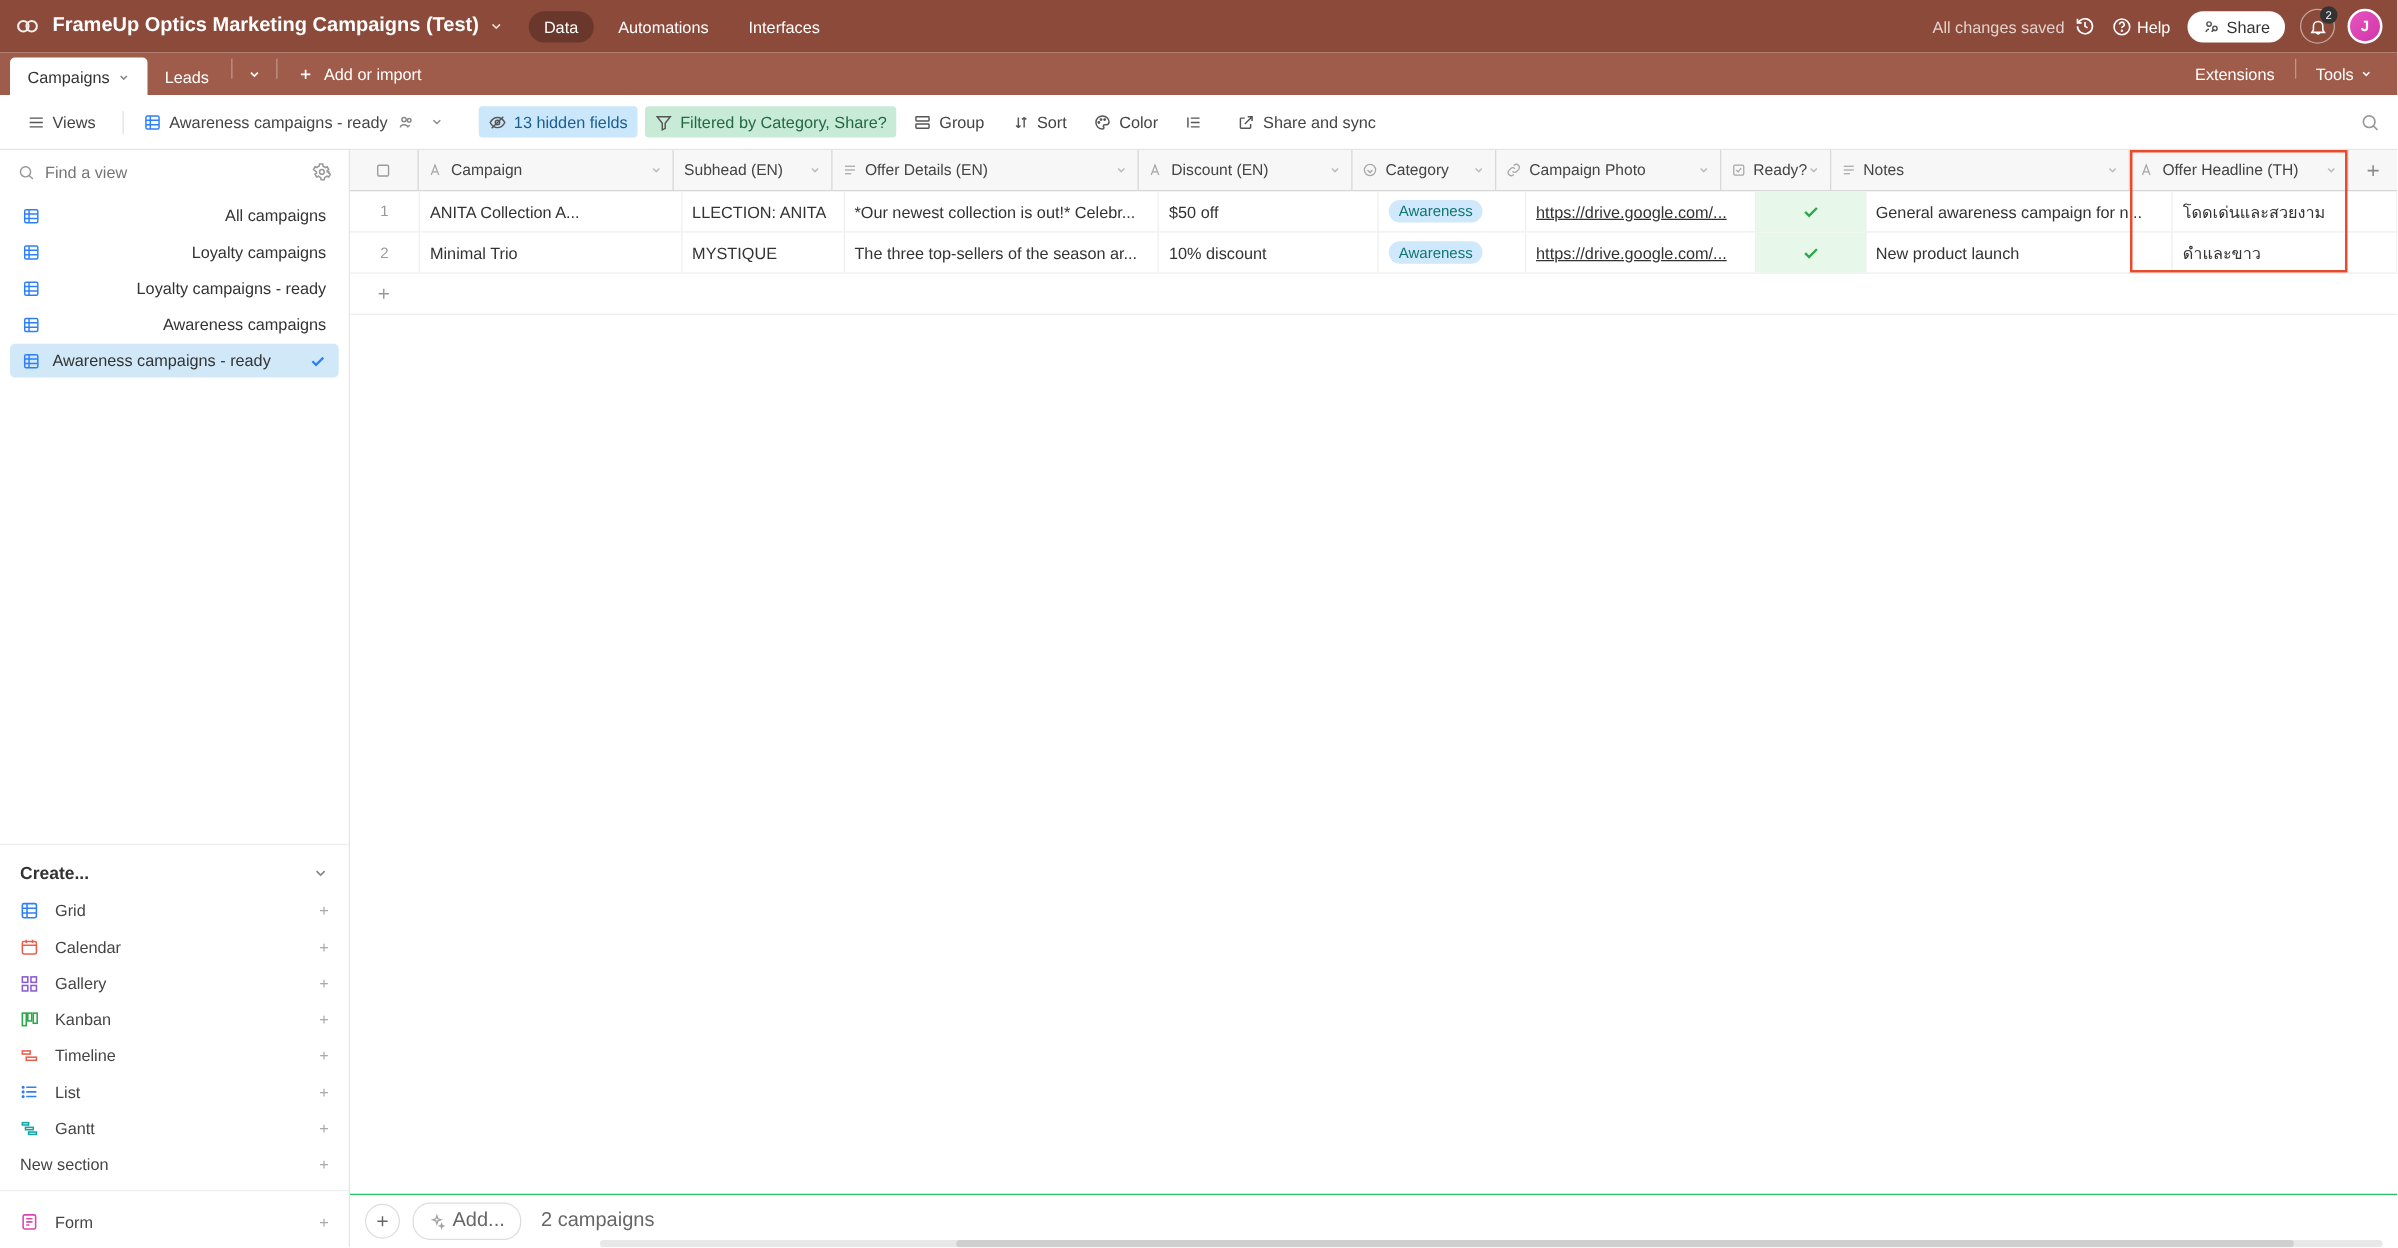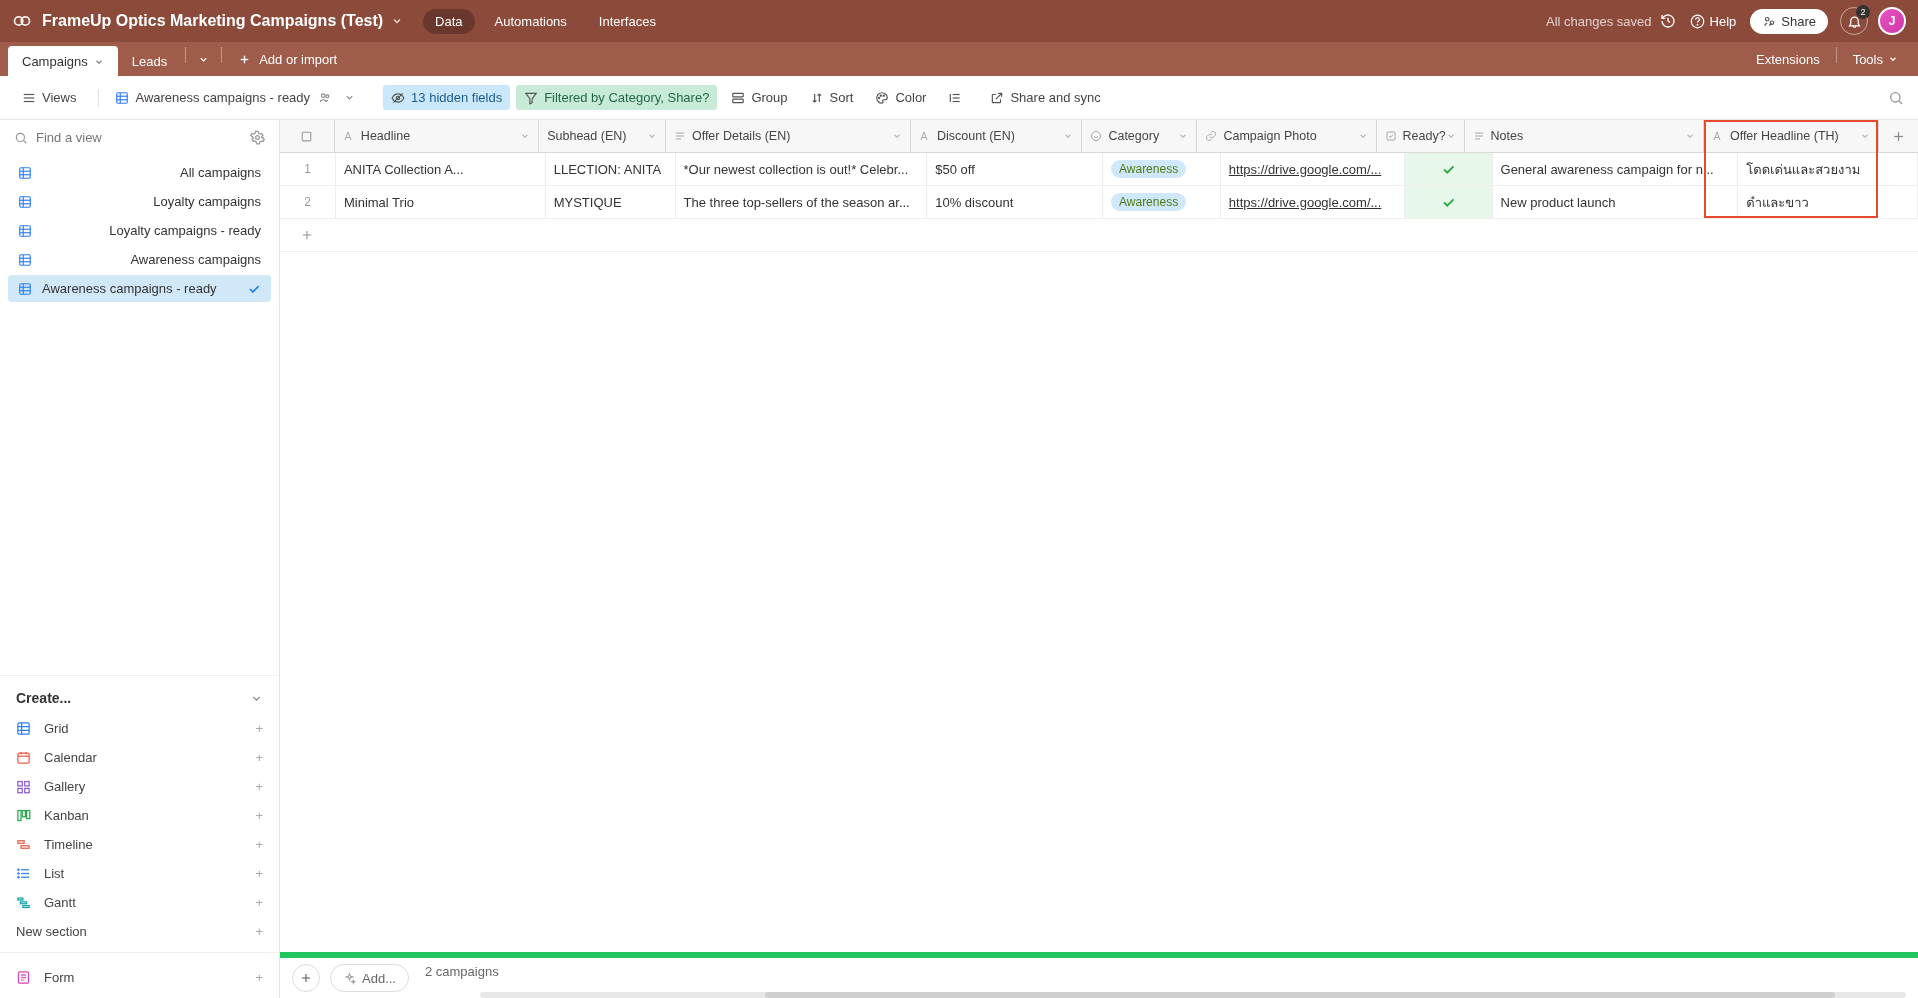--- a/index.html
+++ b/index.html
@@ -59,29 +59,29 @@
 
 .grid-area { flex: 1; display: flex; flex-direction: column; position: relative; overflow: hidden; }
 .grid-header { display: flex; height: 33px; background: #f7f7f7; border-bottom: 1px solid #d8d8d8; font-size: 12.5px; color: #444; }
 .grid-header .hcell { border-right: 1px solid #d8d8d8; display: flex; align-items: center; padding: 0 8px; position: relative; }
 .grid-header .hcell .ficon { margin-right: 6px; opacity: 0.55; display: inline-flex; }
 .grid-header .hcell .drop { margin-left: auto; opacity: 0.4; }
 .grid-header .add-col { width: 40px; display: flex; align-items: center; justify-content: center; color: #888; cursor: pointer; }
 .grid-rows .row { display: flex; height: 33px; border-bottom: 1px solid #eee; font-size: 13px; color: #333; }
 .grid-rows .row .cell { border-right: 1px solid #eee; display: flex; align-items: center; padding: 0 8px; overflow: hidden; white-space: nowrap; text-overflow: ellipsis; }
 .grid-rows .row .rownum { color: #999; font-size: 12px; justify-content: center; }
-.tag-awareness { background: #cfe8fb; color: #4d7c0f; padding: 2px 8px; border-radius: 10px; font-size: 12px; }
+.tag-awareness { background: #cfe8fb; color: #0f766e; padding: 2px 8px; border-radius: 10px; font-size: 12px; }
 .cell.url a { color: #333; text-decoration: underline; }
 .cell.ready { background: #e7f7ea; justify-content: center; }
 .check-green { color: #2aa84a; font-weight: bold; }
 .highlight-col-header { position: relative; }
 .red-frame { position: absolute; top: 0; bottom: -66px; left: 0; right: 0; border: 2px solid #e74a2d; pointer-events: none; z-index: 5; }
 .add-row { display: flex; align-items: center; height: 33px; padding-left: 20px; color: #999; cursor: pointer; border-bottom: 1px solid #eee; }
 
-.footer-bar { position: absolute; bottom: 0; left: 0; right: 0; background: #fff; border-top: 6px solid #22c55e; padding: 6px 12px; display: flex; font-size: 13px; color: #666; }
+.footer-bar { position: absolute; bottom: 0; left: 0; right: 0; background: #fff; border-top: 1px solid #22c55e; padding: 6px 12px; display: flex; align-items: center; font-size: 16px; color: #666; }
 .footer-bar .circle-btn { width: 28px; height: 28px; border: 1px solid #ddd; border-radius: 50%; display: flex; align-items: center; justify-content: center; margin-right: 10px; cursor: pointer; }
 .footer-bar .add-btn { border: 1px solid #ddd; border-radius: 14px; padding: 5px 12px; display: flex; align-items: center; cursor: pointer; margin-right: 16px; }
 .footer-bar .add-btn .ic { margin-right: 6px; opacity: 0.6; }
 .hscroll { position: absolute; bottom: 0; left: 200px; right: 12px; height: 6px; background: #e8e8e8; border-radius: 3px; }
 .hscroll .thumb { height: 100%; width: 75%; background: #cfcfcf; border-radius: 3px; margin-left: 20%; }
 
 svg { display: block; }
 .w-rownum { width: 56px; }
 .w-campaign { width: 210px; }
 .w-subhead { width: 130px; }
@@ -492,21 +492,21 @@
         <svg width="13" height="13" viewBox="0 0 24 24" fill="none" stroke="#999" stroke-width="2">
             <rect x="4" y="4" width="16" height="16" rx="2"></rect>
           </svg>
       </div>
       <div class="hcell w-campaign">
           <span class="ficon">
             <svg width="12" height="12" viewBox="0 0 24 24" fill="none" stroke="#666" stroke-width="2">
               <path d="M4 20L10 4l6 16M6 15h8"></path>
             </svg>
           </span>
-          <span>Headline</span>
+          <span>Campaign</span>
           <span class="drop">
             <svg width="10" height="10" viewBox="0 0 24 24" fill="none" stroke="#666" stroke-width="3">
               <polyline points="6 9 12 15 18 9"></polyline>
             </svg>
           </span>
         </div>
       <div class="hcell w-subhead">
           <span>Subhead (EN)</span>
           <span class="drop">
             <svg width="10" height="10" viewBox="0 0 24 24" fill="none" stroke="#666" stroke-width="3">

